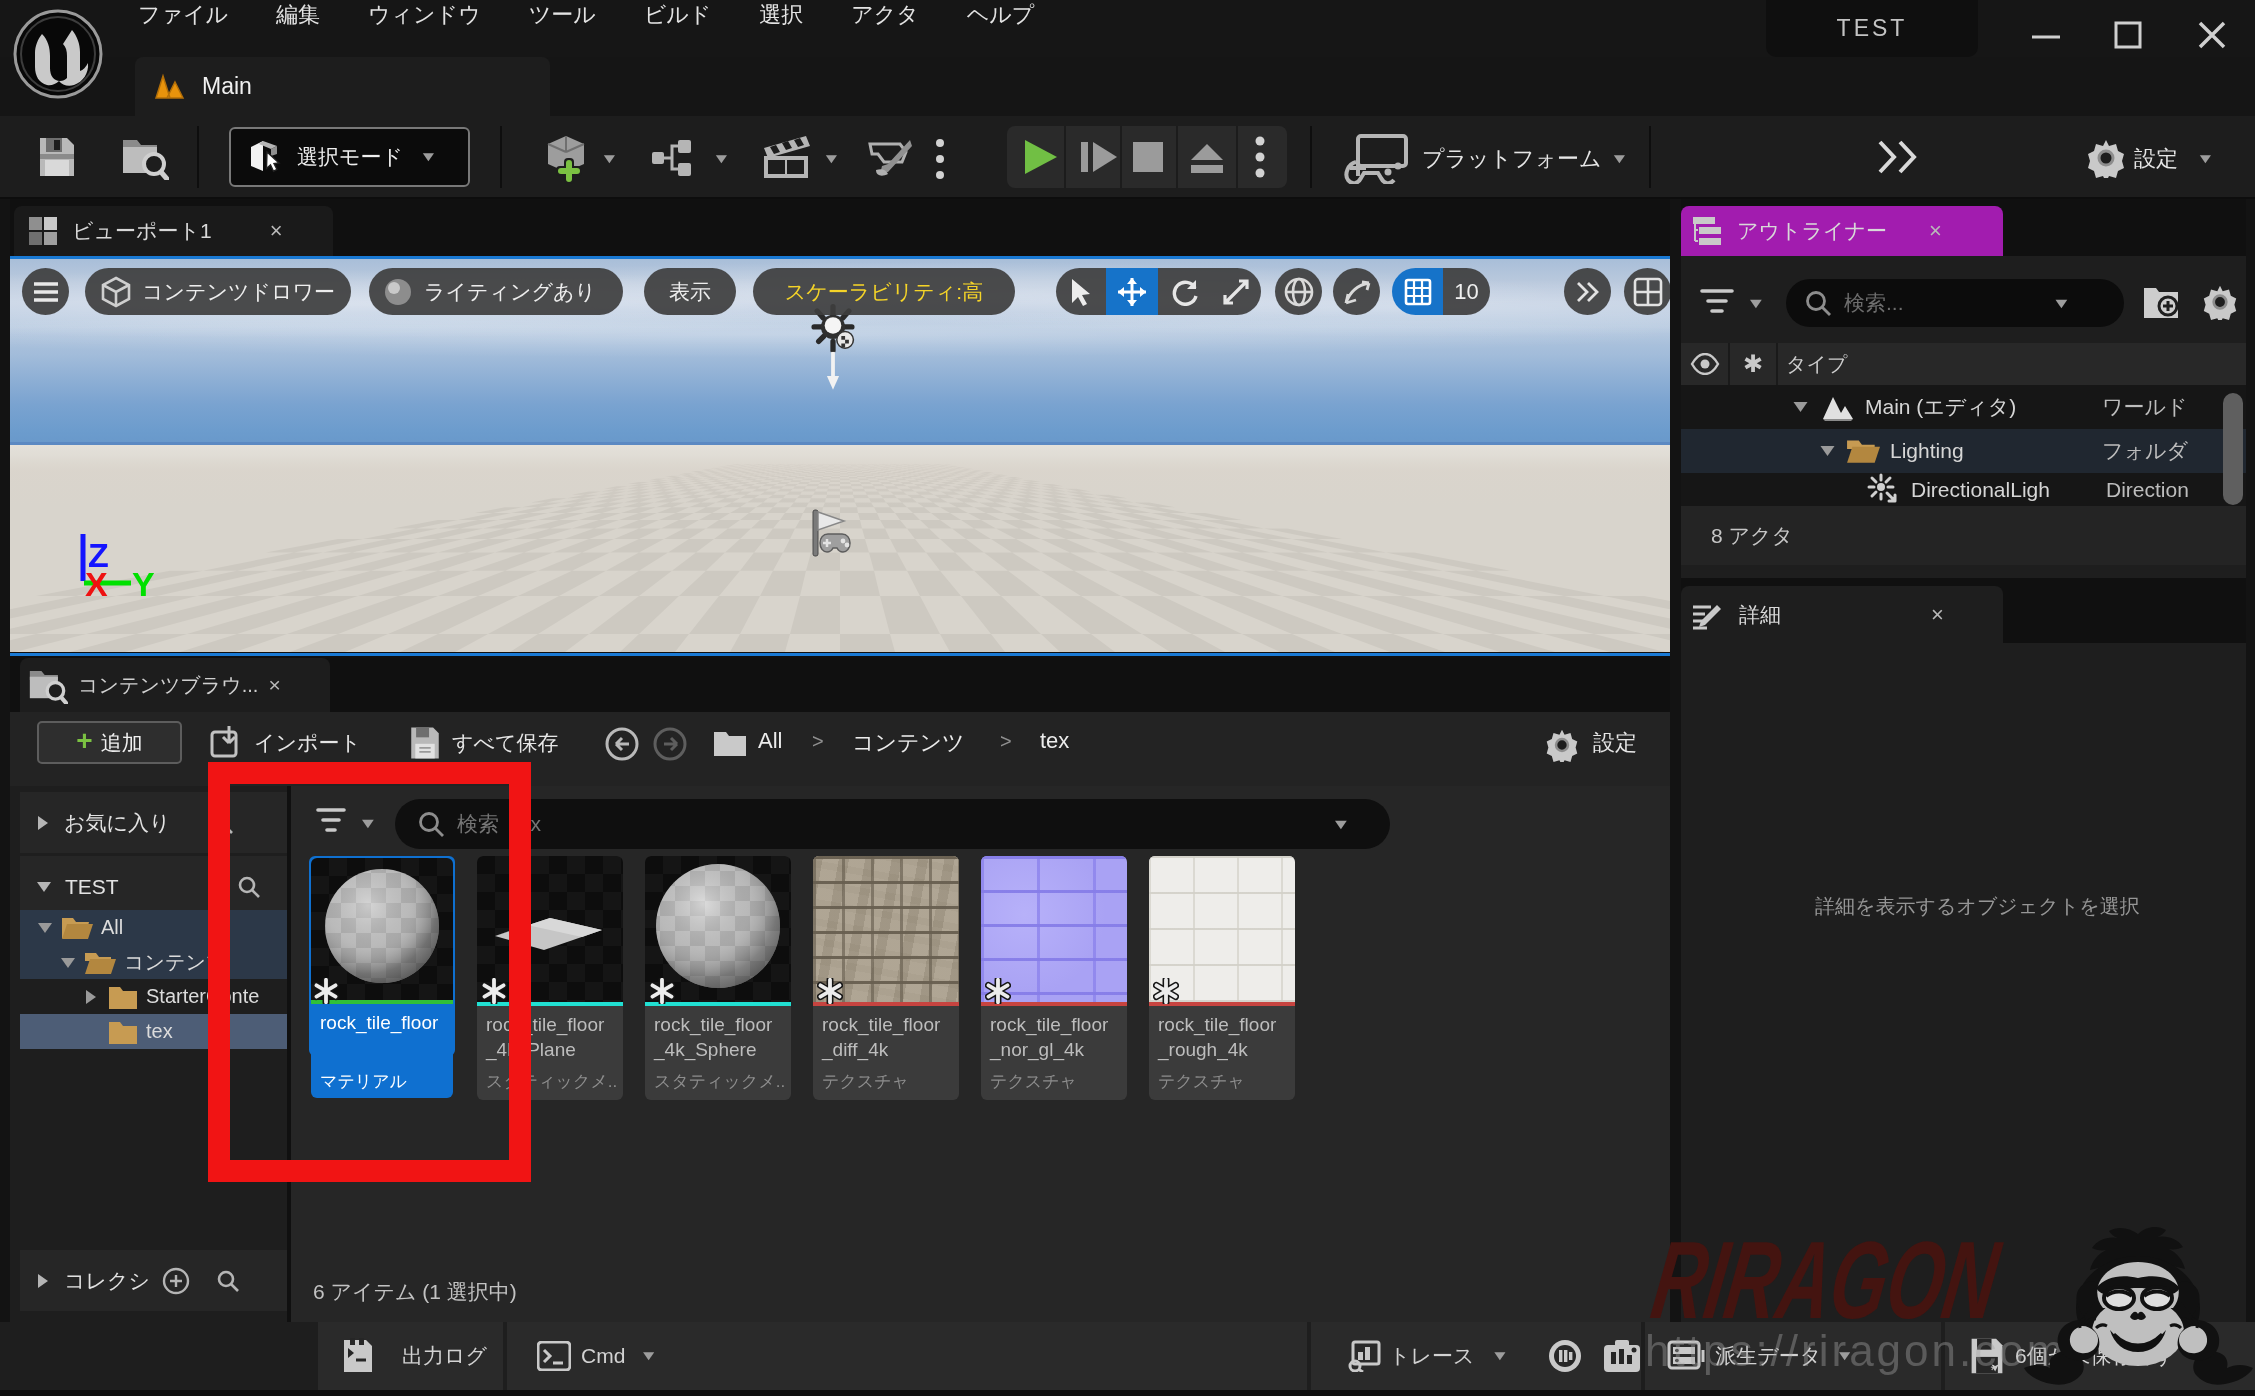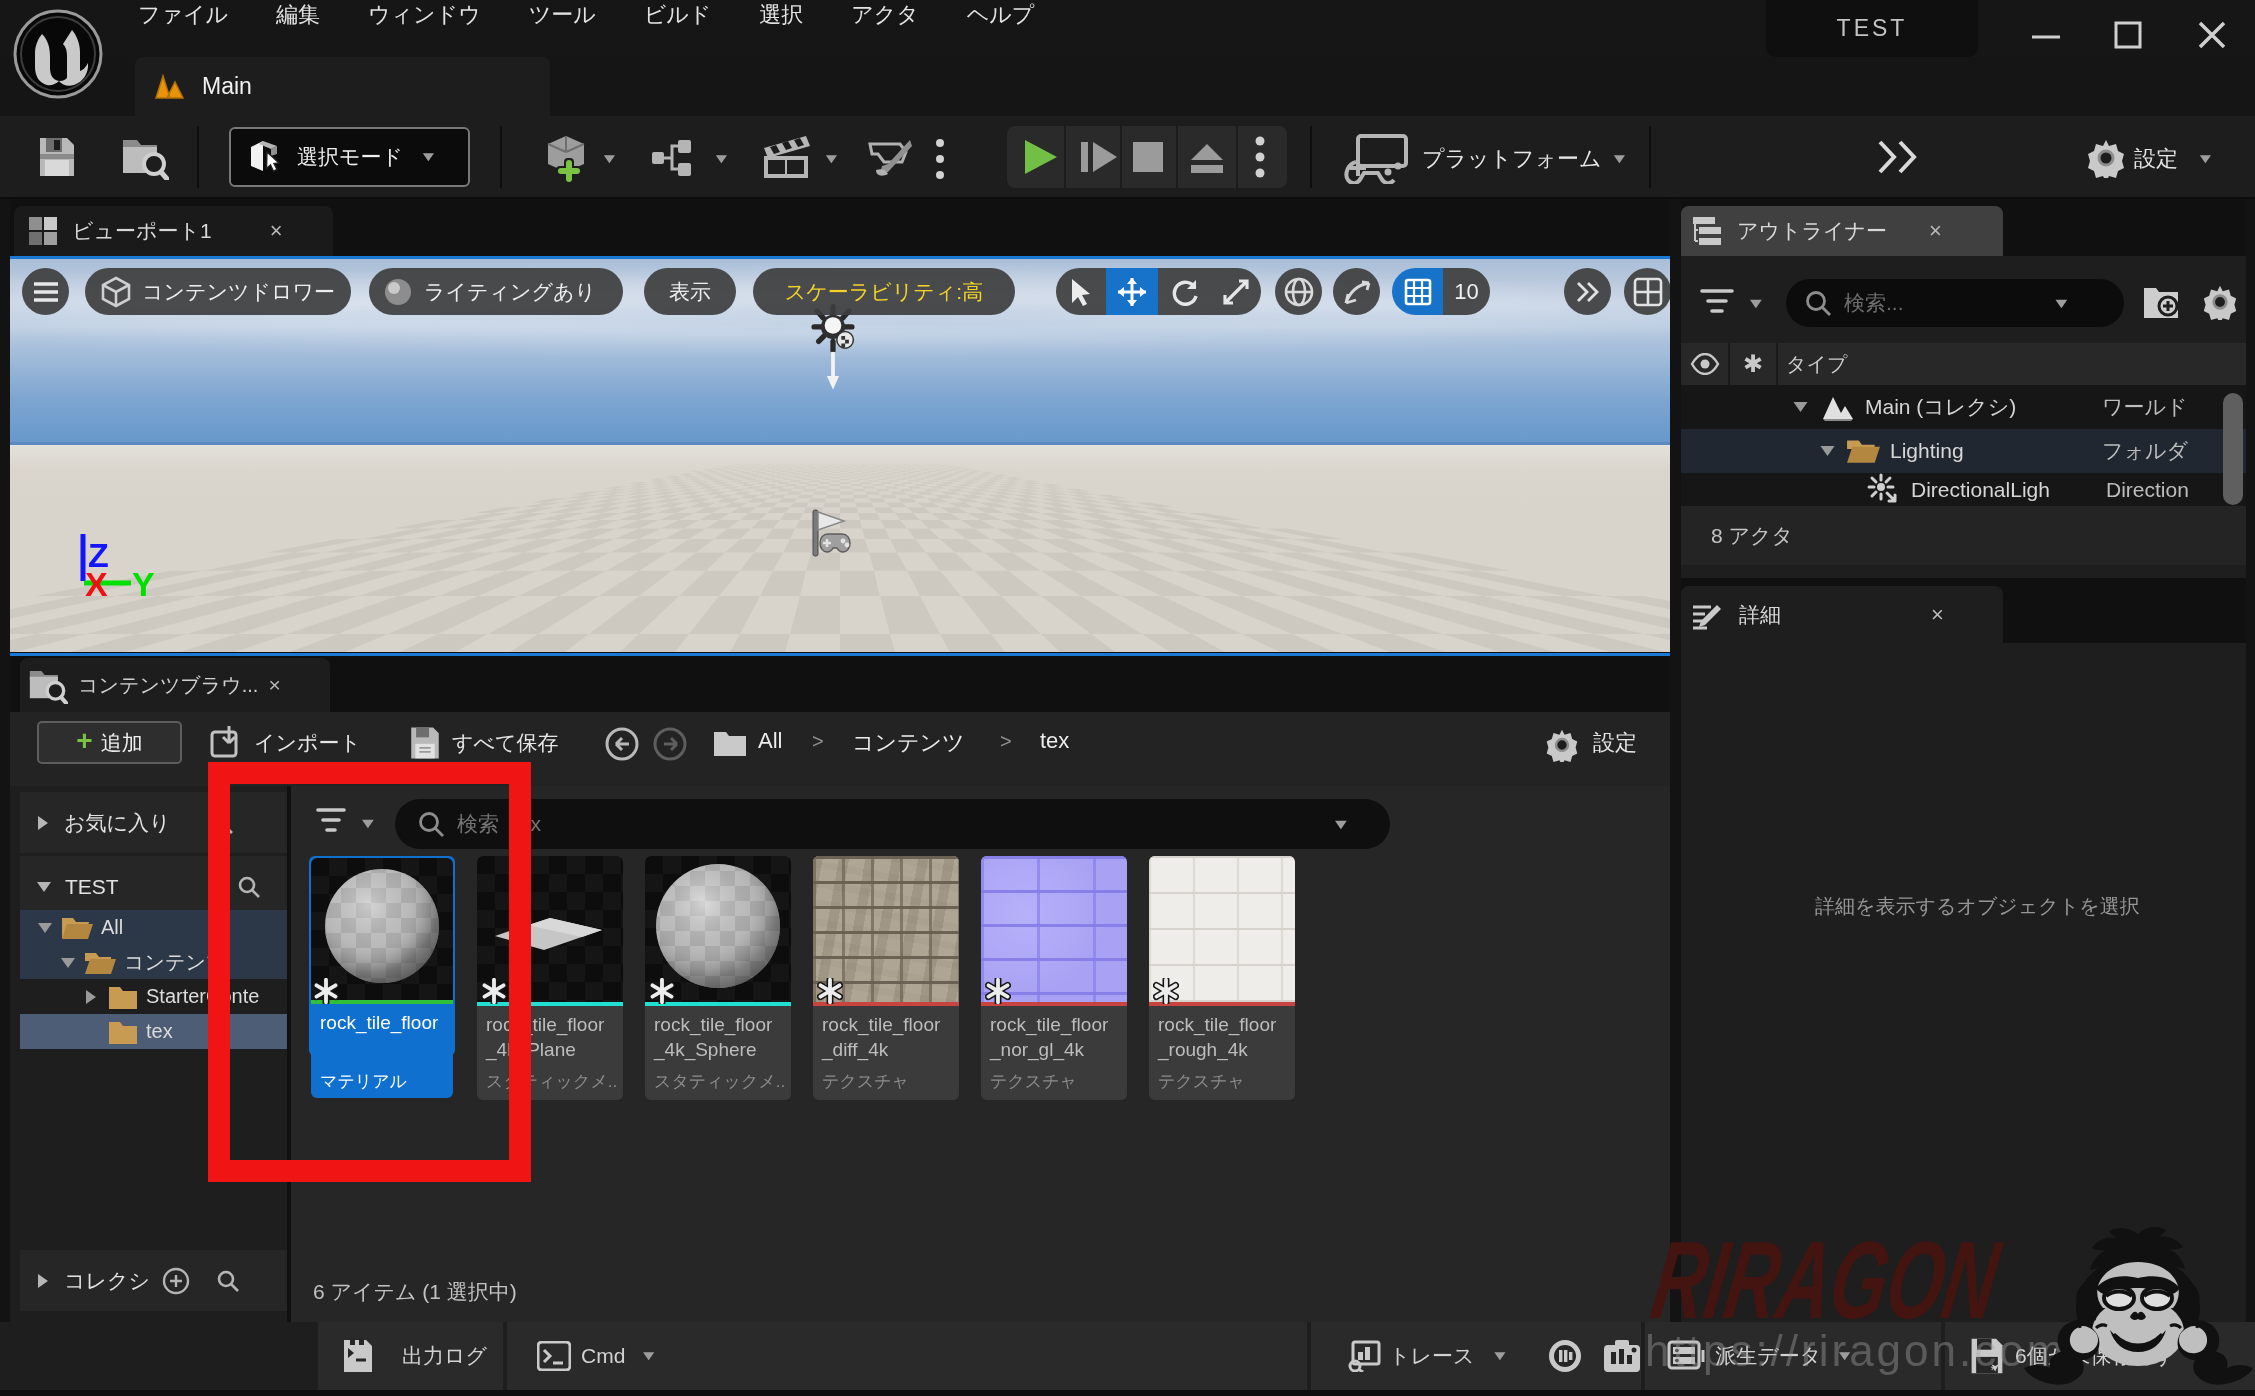--- a/index.html
+++ b/index.html
@@ -40,21 +40,21 @@
 #searchpill{left:395px;top:799px;width:995px;height:50px;background:#0f0f0f;border-radius:25px;display:flex;align-items:center;color:#757575;font-size:21px}
 .tile{position:absolute;top:856px;width:146px;height:200px;border-radius:6px;background:#383838}
 .thumb{position:absolute;left:0;top:0;width:146px;height:146px;border-radius:6px 6px 0 0;overflow:hidden;background:conic-gradient(#151515 90deg,#0d0d0d 90deg 180deg,#151515 180deg 270deg,#0d0d0d 270deg) 0 0/36px 36px}
 .strip{position:absolute;left:0;top:146px;width:146px;height:4px}
 .tlabel{position:absolute;left:0;top:150px;width:146px;height:94px;border-radius:0 0 6px 6px;background:#3b3b3b;padding:6px 9px;font-size:19px;line-height:25px;color:#bdbdbd}
 .ttype{position:absolute;left:9px;top:214px;font-size:17px;color:#8d8d8d;white-space:nowrap;overflow:hidden;width:130px}
 .star{position:absolute;z-index:3}
 
 #rp{left:1681px;top:199px;width:565px;height:1131px;background:#1e1e1e}
 #ol-tabstrip{left:1681px;top:199px;width:565px;height:57px;background:#101010}
-#ol-tab{left:1681px;top:206px;width:322px;height:50px;background:#404040;border-radius:8px 8px 0 0;display:flex;align-items:center;font-size:21px;color:#d8d8d8}
+#ol-tab{left:1681px;top:206px;width:322px;height:50px;background:#a21caf;border-radius:8px 8px 0 0;display:flex;align-items:center;font-size:21px;color:#d8d8d8}
 #ol-search{left:1786px;top:279px;width:338px;height:48px;background:#0c0c0c;border-radius:24px;display:flex;align-items:center;color:#6d6d6d;font-size:21px}
 #ol-header{left:1681px;top:343px;width:565px;height:42px;background:#282828;display:flex;font-size:20px;color:#cdcdcd}
 .olrow{position:absolute;left:1681px;width:565px;height:44px;display:flex;align-items:center;font-size:21px;color:#d6d6d6}
 #ol-footer{left:1681px;top:506px;width:565px;height:59px;background:#242424;display:flex;align-items:center;font-size:21px;color:#c6c6c6}
 #dt-tabstrip{left:1681px;top:578px;width:565px;height:65px;background:#101010}
 #dt-tab{left:1681px;top:586px;width:322px;height:57px;background:#1e1e1e;border-radius:8px 8px 0 0;display:flex;align-items:center;font-size:21px;color:#d8d8d8}
 #dt-body{left:1681px;top:643px;width:565px;height:687px;background:#1e1e1e}
 
 #statusbar{left:0;top:1322px;width:2255px;height:68px;background:#1e1e1e}
 #statusbar .sec{position:absolute;top:0;height:68px;background:#2a2a2a;display:flex;align-items:center;font-size:21px;color:#d2d2d2}
@@ -655,21 +655,21 @@
     </div>
 </div>
 <div class="olrow" style="top:385px;background:#161616">
   <svg class="ico" style="margin-left:111px" width="17" height="14" viewBox="0 0 16 14">
       <path d="M1 2h14L8 12z" fill="#9a9a9a"></path>
     </svg>
   <svg class="ico" style="margin-left:12px" width="34" height="28" viewBox="0 0 34 28">
       <path d="M2 26L12 4l8 16 4-7 8 13z" fill="#e0e0e0"></path>
       <path d="M2 26h30l-2 2H4z" fill="#8a8a8a"></path>
     </svg>
-  <span style="margin-left:10px">Main (コレクシ)</span>
+  <span style="margin-left:10px">Main (エディタ)</span>
   <span style="position:absolute;left:421px;color:#bdbdbd">ワールド</span>
 </div>
 <div class="olrow" style="top:429px;background:#202730">
   <svg class="ico" style="margin-left:138px" width="17" height="14" viewBox="0 0 16 14">
       <path d="M1 2h14L8 12z" fill="#9a9a9a"></path>
     </svg>
   <svg class="ico" style="margin-left:10px" width="34" height="28" viewBox="0 0 32 26">
       <path d="M1 3h11l3 4h12v4H1z" fill="#c79b52"></path>
       <path d="M1 24L6 9h26l-5 15z" fill="#b3873f"></path>
     </svg>

